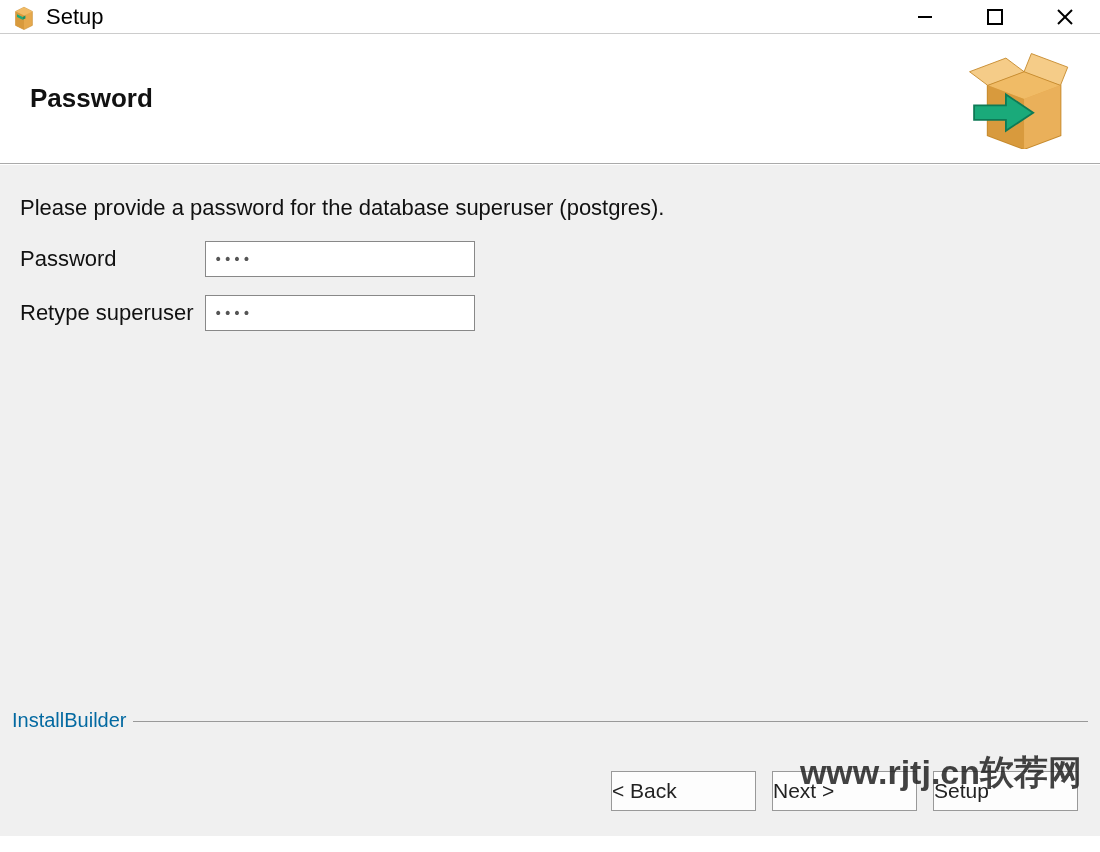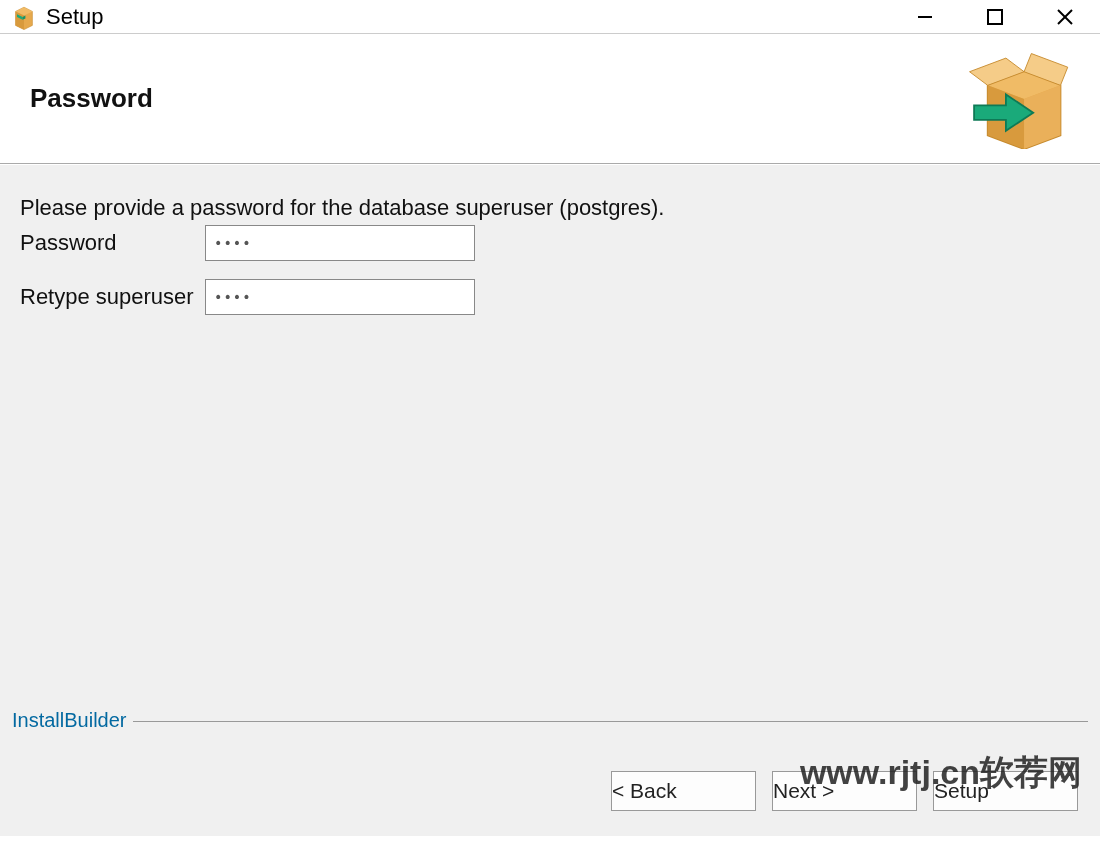--- a/index.html
+++ b/index.html
@@ -63,21 +63,21 @@
     .content {
       background: #f0f0f0;
       padding: 30px 20px;
       height: calc(852px - 50px - 130px);
       border-top: 1px solid #fff;
       position: relative;
     }
     .instruction {
       font-size: 22px;
       color: #111;
-      margin-bottom: 4px;
+      margin-bottom: 20px;
     }
     .form-row {
       display: flex;
       align-items: center;
       margin-bottom: 18px;
     }
     .form-label {
       width: 185px;
       font-size: 22px;
       color: #111;

